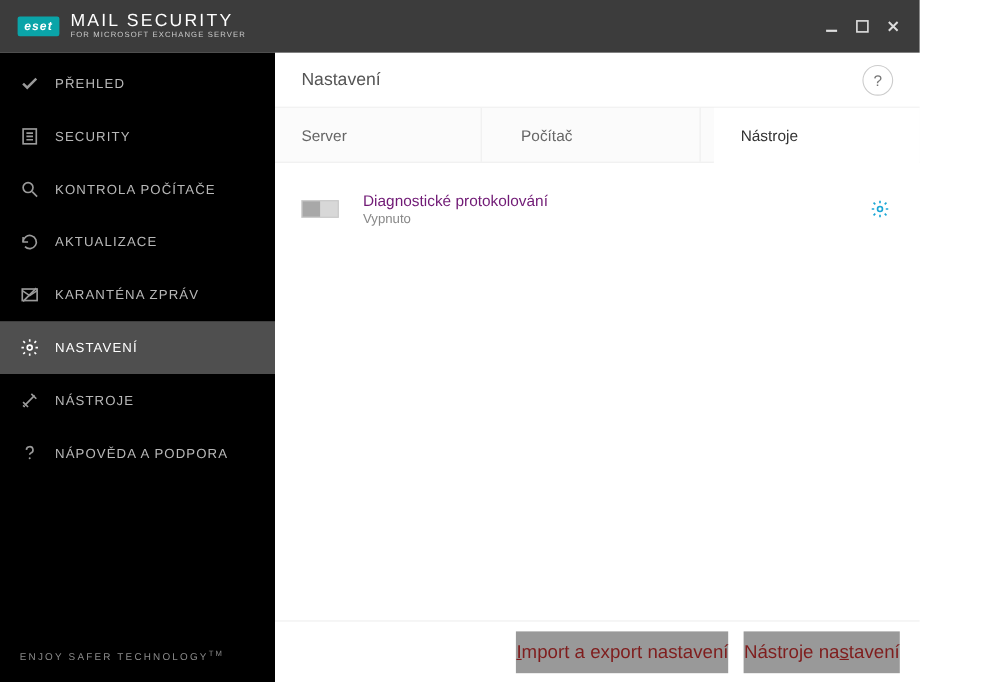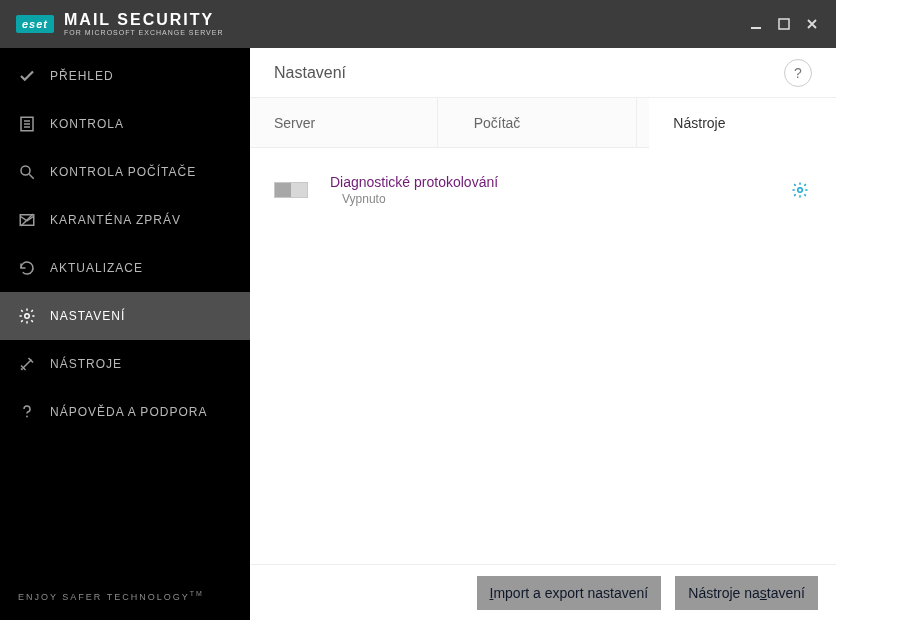--- a/index.html
+++ b/index.html
@@ -1,21 +1,21 @@
 <!DOCTYPE html>
 <html><head>
 <meta charset="utf-8">
 <style>
   * { box-sizing: border-box; margin: 0; padding: 0; font-family: "Segoe UI", Arial, sans-serif; }
   html, body { width: 900px; height: 620px; overflow: hidden; }
   .app { width: 836px; height: 620px; display: flex; flex-direction: column; background: #fff; }
   .titlebar { height: 48px; background: #3c3c3c; display: flex; align-items: center; padding: 0 10px 0 16px; color: #fff; }
   .logo-badge { background: #0aa4a8; color: #fff; font-weight: 700; font-size: 11px; letter-spacing: 1px; padding: 3px 6px; border-radius: 2px; margin-right: 10px; font-style: italic; }
   .logo-text { display: flex; flex-direction: column; line-height: 1.1; }
-  .logo-title { font-size: 16px; font-weight: 700; letter-spacing: 2px; }
+  .logo-title { font-size: 16px; font-weight: 400; letter-spacing: 2px; }
   .logo-sub { font-size: 7px; letter-spacing: 1px; color: #ccc; }
   .title-spacer { flex: 1; }
   .winbtn { width: 28px; height: 28px; display: flex; align-items: center; justify-content: center; color: #ddd; cursor: pointer; }
   .body { flex: 1; display: flex; min-height: 0; }
   .sidebar { width: 250px; background: #000000; display: flex; flex-direction: column; }
   .nav { flex: 1; padding-top: 4px; }
   .nav-item { display: flex; align-items: center; height: 48px; padding: 0 18px; color: #b8b8b8; font-size: 12px; letter-spacing: 1px; cursor: pointer; }
   .nav-item .icon { width: 26px; display: flex; align-items: center; justify-content: flex-start; margin-right: 6px; color: #9a9a9a; }
   .nav-item.active { background: #4f4f4f; color: #fff; }
   .nav-item.active .icon { color: #fff; }
@@ -29,24 +29,24 @@
   .tabs { height: 50px; display: flex; border-bottom: 1px solid #eee; background: #fbfbfb; gap: 12px; }
   .tab { flex: 1; display: flex; align-items: center; padding: 0 24px; font-size: 14px; color: #666; cursor: pointer; border-right: 1px solid #eee; }
   .tab:last-child { border-right: none; }
   .tab.active { background: #fff; border-bottom: 1px solid #fff; margin-bottom: -1px; color: #333; }
   .content { flex: 1; padding: 20px 24px; overflow: auto; }
   .setting-row { display: flex; align-items: center; padding: 6px 0; }
   .toggle { width: 34px; height: 16px; background: #d8d8d8; border: 1px solid #c8c8c8; position: relative; cursor: pointer; margin-right: 22px; }
   .toggle .knob { position: absolute; left: 0; top: 0; width: 16px; height: 14px; background: #a8a8a8; }
   .setting-text { flex: 1; }
   .setting-title { font-size: 14px; color: #701a75; }
-  .setting-status { font-size: 12px; color: #888; margin-top: 2px; margin-left: 12px; }
+  .setting-status { font-size: 12px; color: #888; margin-top: 2px; }
   .gear-btn { width: 24px; height: 24px; display: flex; align-items: center; justify-content: center; cursor: pointer; color: #1ba7d6; }
   .footer { height: 56px; background: #fff; border-top: 1px solid #eee; display: flex; align-items: center; justify-content: flex-end; padding: 0 18px; gap: 14px; }
-  .btn { background: #999; color: #0f172a; font-size: 14px; padding: 9px 13px; border: none; cursor: pointer; }
+  .btn { background: #999; color: #7f1d1d; font-size: 17px; padding: 9px 0; border: none; cursor: pointer; }
   .u { text-decoration: underline; }
   svg { display: block; }
 </style>
 </head>
 <body>
 <div class="app">
 
   <div class="titlebar">
     <span class="logo-badge">eset</span>
     <div class="logo-text">
@@ -86,52 +86,52 @@
 
         <div class="nav-item">
           <span class="icon">
             <svg width="18" height="18" viewBox="0 0 24 24">
                 <rect x="4" y="3" width="16" height="18" fill="none" stroke="currentColor" stroke-width="2"></rect>
                 <line x1="8" y1="8" x2="16" y2="8" stroke="currentColor" stroke-width="2"></line>
                 <line x1="8" y1="12" x2="16" y2="12" stroke="currentColor" stroke-width="2"></line>
                 <line x1="8" y1="16" x2="16" y2="16" stroke="currentColor" stroke-width="2"></line>
               </svg>
           </span>
-          <span>KONTROLA</span>
+          <span>SECURITY</span>
         </div>
 
         <div class="nav-item">
           <span class="icon">
             <svg width="18" height="18" viewBox="0 0 24 24">
                 <circle cx="10" cy="10" r="6" fill="none" stroke="currentColor" stroke-width="2"></circle>
                 <line x1="15" y1="15" x2="21" y2="21" stroke="currentColor" stroke-width="2"></line>
               </svg>
           </span>
           <span>KONTROLA POČÍTAČE</span>
+        </div>
+
+        <div class="nav-item">
+          <span class="icon">
+            <svg width="18" height="18" viewBox="0 0 24 24">
+                <path d="M4 12 A8 8 0 1 1 6.3 17.7" fill="none" stroke="currentColor" stroke-width="2"></path>
+                <polyline points="4,6 4,12 10,12" fill="none" stroke="currentColor" stroke-width="2"></polyline>
+              </svg>
+          </span>
+          <span>AKTUALIZACE</span>
         </div>
 
         <div class="nav-item">
           <span class="icon">
             <svg width="18" height="18" viewBox="0 0 24 24">
                 <rect x="3" y="5" width="18" height="14" fill="none" stroke="currentColor" stroke-width="2"></rect>
                 <path d="M3 7 L12 13 L21 7" fill="none" stroke="currentColor" stroke-width="2"></path>
                 <line x1="4" y1="20" x2="20" y2="4" stroke="currentColor" stroke-width="2"></line>
               </svg>
           </span>
           <span>KARANTÉNA ZPRÁV</span>
-        </div>
-
-        <div class="nav-item">
-          <span class="icon">
-            <svg width="18" height="18" viewBox="0 0 24 24">
-                <path d="M4 12 A8 8 0 1 1 6.3 17.7" fill="none" stroke="currentColor" stroke-width="2"></path>
-                <polyline points="4,6 4,12 10,12" fill="none" stroke="currentColor" stroke-width="2"></polyline>
-              </svg>
-          </span>
-          <span>AKTUALIZACE</span>
         </div>
 
         <div class="nav-item active">
           <span class="icon">
             <svg width="18" height="18" viewBox="0 0 24 24">
                 <circle cx="12" cy="12" r="3" fill="none" stroke="currentColor" stroke-width="2"></circle>
                 <path d="M12 2v3M12 19v3M4.2 4.2l2.1 2.1M17.7 17.7l2.1 2.1M2 12h3M19 12h3M4.2 19.8l2.1-2.1M17.7 6.3l2.1-2.1" stroke="currentColor" stroke-width="2"></path>
               </svg>
           </span>
           <span>NASTAVENÍ</span>

